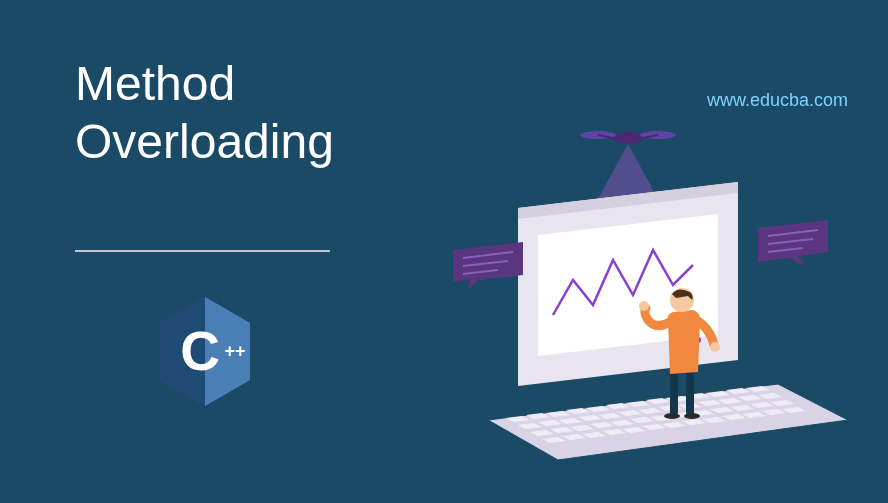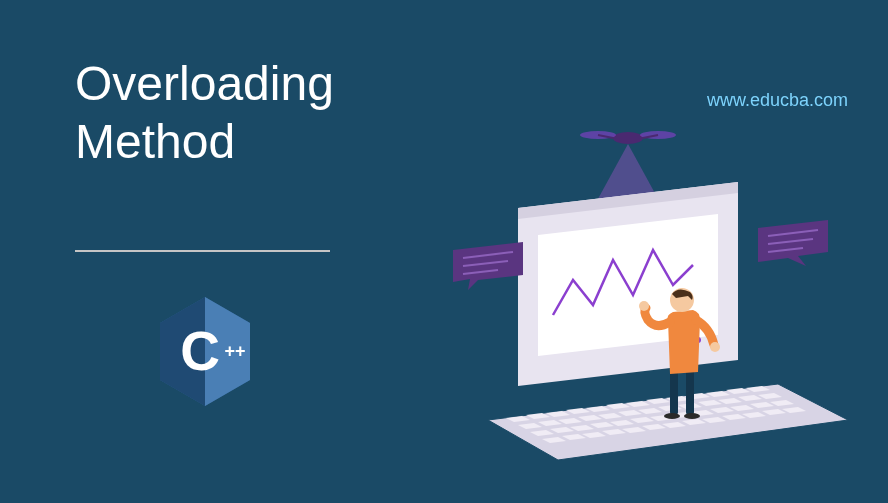--- a/index.html
+++ b/index.html
@@ -57,22 +57,22 @@
       top: 120px;
       right: 40px;
       width: 420px;
       height: 370px;
     }
   </style>
 </head>
 <body>
 
 <div class="title-container">
+  <div class="title-line">Method</div>
   <div class="title-line">Overloading</div>
-  <div class="title-line">Method</div>
 </div>
 
 <div class="underline"></div>
 
 <div class="cpp-logo">
   <svg viewBox="0 0 100 115">
     <polygon points="50,2 95,28 95,85 50,111 5,85 5,28" fill="#2b5f8e"></polygon>
     <polygon points="50,2 95,28 95,85 50,111 50,2" fill="#4a7fb5"></polygon>
     <polygon points="50,2 50,111 5,85 5,28" fill="#1f4a73"></polygon>
     <text x="45" y="75" font-size="55" font-weight="bold" fill="#ffffff" text-anchor="middle" font-family="Arial">C</text>

